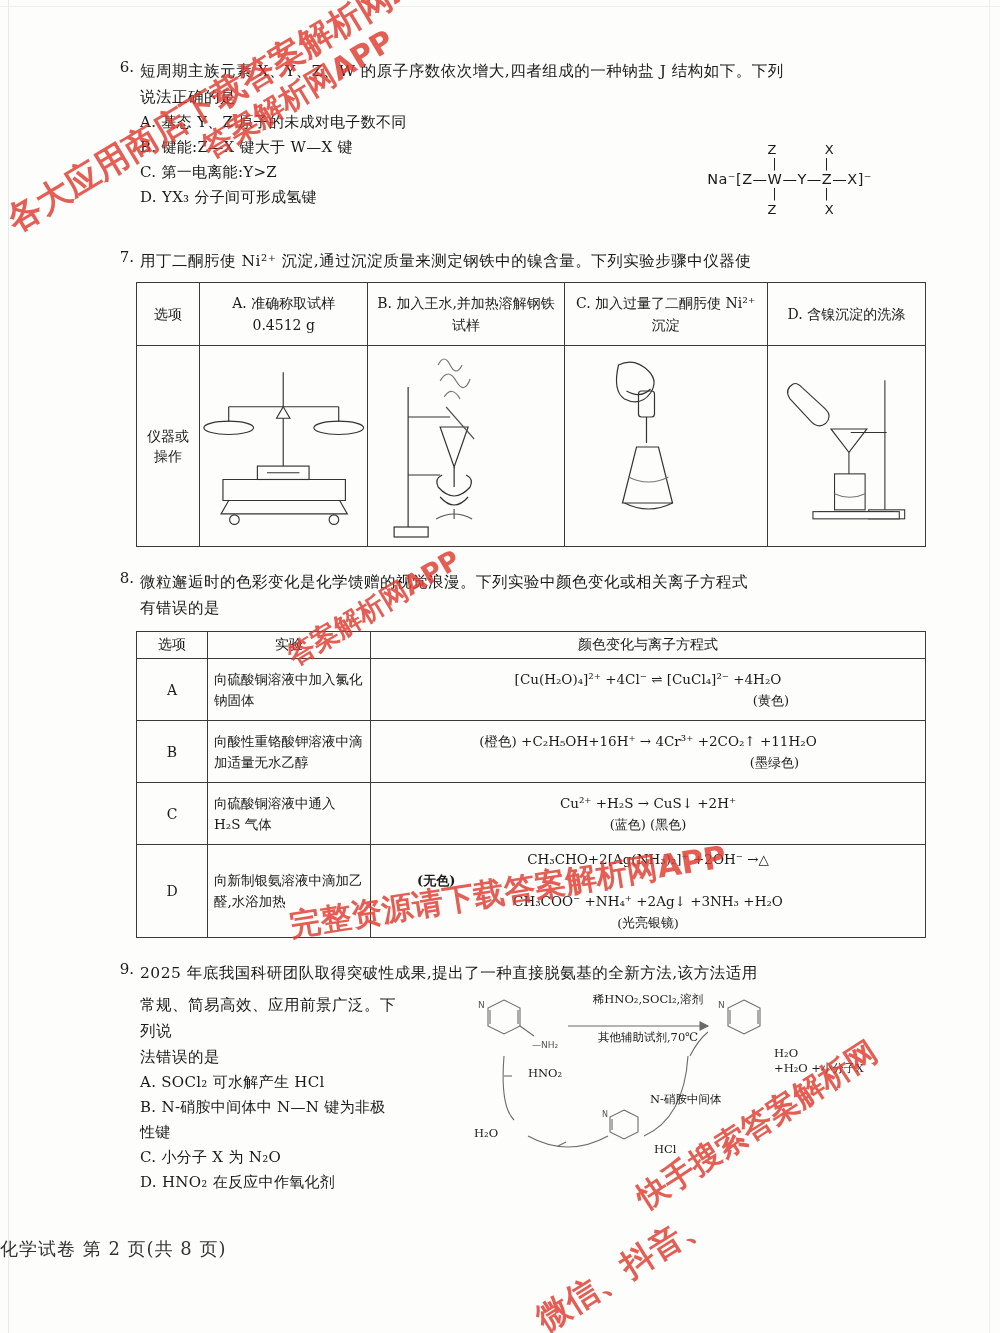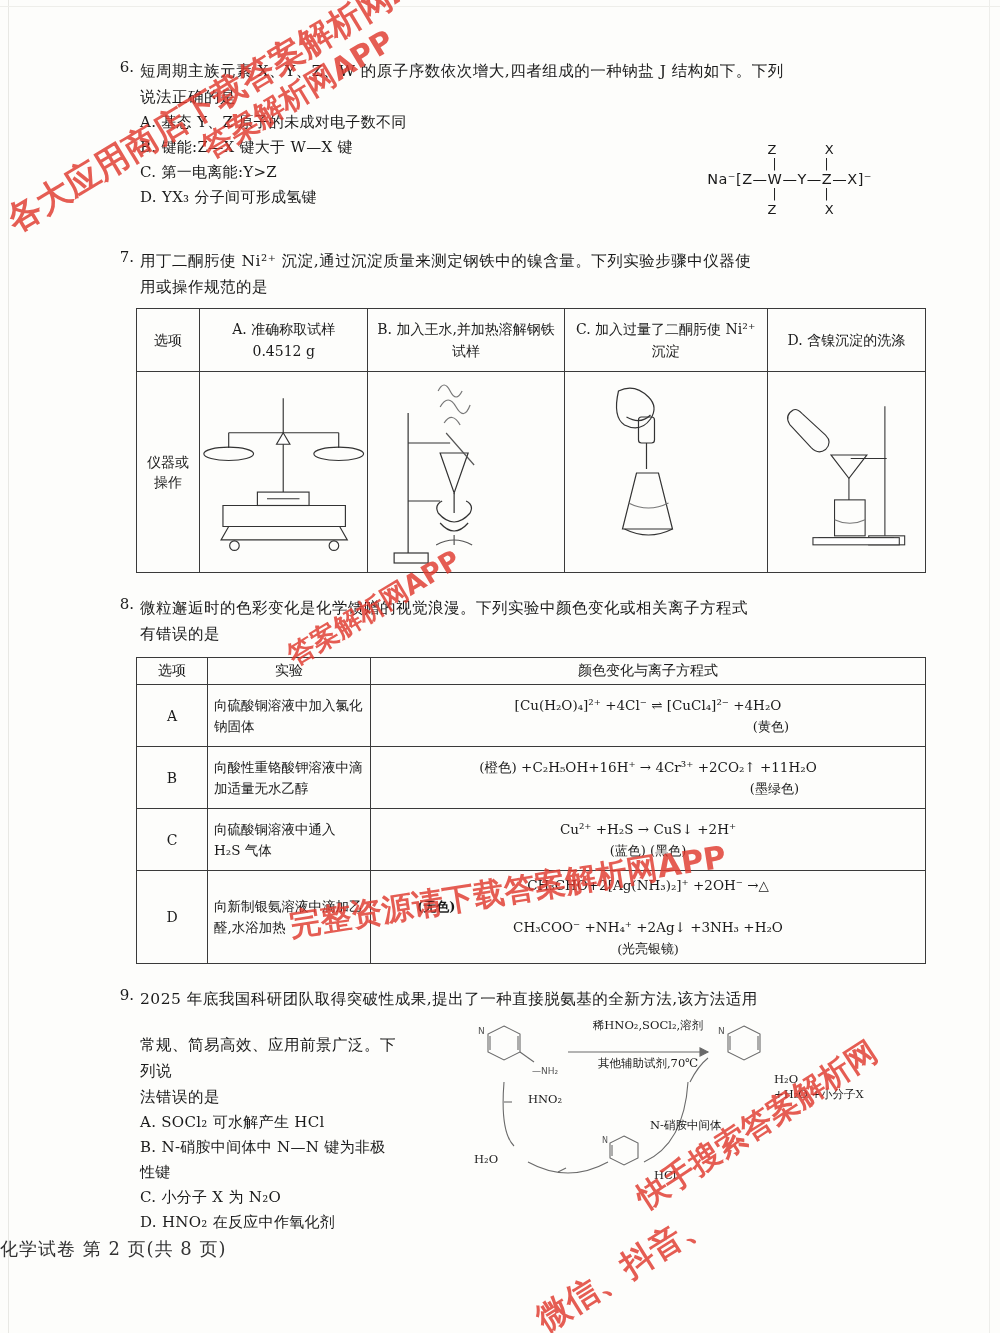--- a/index.html
+++ b/index.html
@@ -59,21 +59,21 @@
 
   
   .t8{margin:10px 0 0 28px;width:752px;}
   .t8 .c1{width:58px;}
   .t8 .c2{width:150px;}
   .t8 td.l{text-align:left;}
   .t8 .cell{font-size:13.5px;line-height:21px;}
   .t8 .big{height:62px;}
   .t8 .bigd{height:84px;}
   .note{font-size:13px;}
-  .q9text{position:absolute;left:0;top:16px;width:260px;}
+  .q9text{position:absolute;left:0;top:2px;width:260px;}
 
   
   .footer{
     position:absolute;left:0;right:4px;bottom:72px;
     font-size:18px;letter-spacing:1px;color:#333;
   }
 
   
   .wm{
     position:absolute;
@@ -116,21 +116,20 @@
         <div class="mid">Na⁻[Z—W—Y—Z—X]⁻</div>
         <div style="letter-spacing:22px;padding-left:44px;font-size:12px;">| |</div>
         <div class="bot">Z X</div>
       </div>
     </div>
 
     <div class="q" style="margin-top:10px;">
       <div class="qnum">7.</div>
       <div class="qbody">
         <div class="line">用丁二酮肟使 Ni²⁺ 沉淀,通过沉淀质量来测定钢铁中的镍含量。下列实验步骤中仪器使</div>
-        <div class="line">用或操作规范的是</div>
       </div>
     </div>
 
     <table class="box t7">
       <tbody>
           <tr>
         <td class="rowhead">选项</td>
         <td class="hdr">A. 准确称取试样 0.4512 g</td>
         <td class="hdr">B. 加入王水,并加热溶解钢铁试样</td>
         <td class="hdr">C. 加入过量了二酮肟使 Ni²⁺ 沉淀</td>

